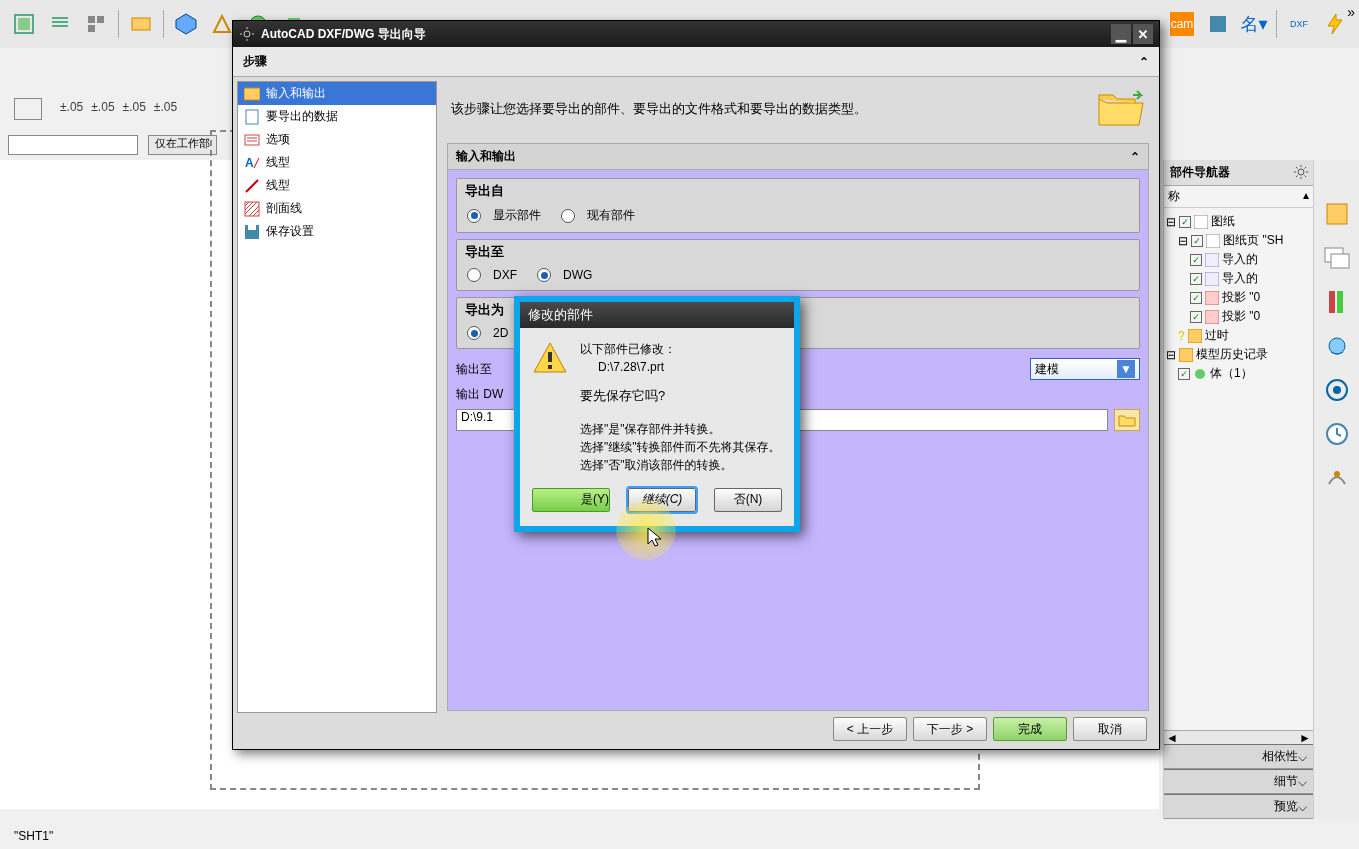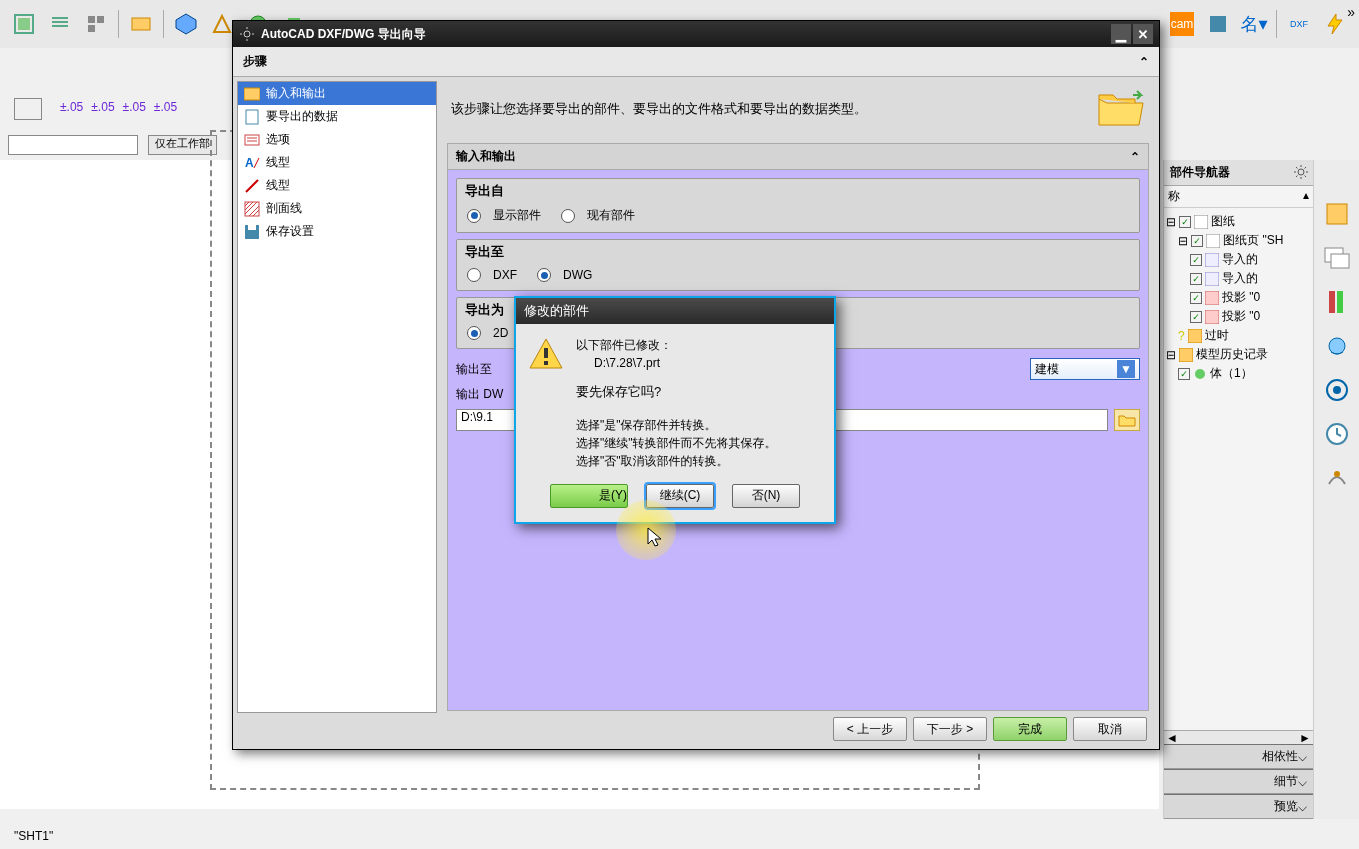--- a/index.html
+++ b/index.html
@@ -8,21 +8,21 @@
 
 .top-toolbar { position: absolute; top: 0; left: 0; right: 0; height: 48px; background: #e8e8e8; display: flex; align-items: center; padding: 0 8px; gap: 4px; }
 .tb-icon { width: 32px; height: 32px; display: flex; align-items: center; justify-content: center; cursor: pointer; }
 .tb-icon svg { width: 24px; height: 24px; }
 .tb-sep { width: 1px; height: 28px; background: #aaa; margin: 0 2px; }
 .top-toolbar .more { position: absolute; right: 4px; top: 4px; }
 
 
 .left-indicators { position: absolute; top: 98px; left: 14px; width: 28px; height: 22px; border: 1px solid #888; }
 .dim-row { position: absolute; top: 100px; left: 60px; display: flex; gap: 8px; font-size: 10px; }
-.dim-row span.pos { color: #6d28d9; }
+.dim-row span.pos { color: #404040; }
 .left-dropdown { position: absolute; top: 135px; left: 8px; width: 130px; height: 20px; border: 1px solid #888; background: #fff; }
 .left-btn { position: absolute; top: 135px; left: 148px; height: 20px; padding: 0 6px; background: #e8e8e8; border: 1px solid #888; font-size: 11px; }
 
 
 .canvas-area { position: absolute; top: 160px; left: 0; right: 200px; bottom: 40px; background: #fff; }
 .dashed-rect { position: absolute; top: 130px; left: 210px; width: 770px; height: 660px; border: 2px dashed #888; }
 .status-text { position: absolute; bottom: 6px; left: 14px; font-size: 12px; }
 
 
 .right-panel { position: absolute; top: 160px; right: 46px; width: 150px; bottom: 30px; background: #f4f4f4; border-left: 1px solid #ccc; display: flex; flex-direction: column; }
@@ -71,30 +71,30 @@
 .out-select { flex: 0 0 110px; height: 22px; border: 1px solid #2a64c0; background: linear-gradient(#fff,#e4eefc); padding: 0 4px; display:flex; align-items:center; justify-content:space-between; margin-left:auto; }
 .out-select-arrow { width:18px; height:18px; background:#4a84d8; display:flex; align-items:center; justify-content:center; color:#fff; }
 .path-input { flex: 1; height: 22px; border: 1px solid #888; background: #fff; padding: 0 4px; }
 .browse-ico { width: 26px; height: 22px; background: #f8e6a8; border: 1px solid #c8a840; display:flex; align-items:center; justify-content:center; cursor:pointer; }
 
 .wizard-footer { position: absolute; bottom: 8px; right: 12px; display: flex; gap: 6px; }
 .wbtn { min-width: 74px; height: 24px; background: linear-gradient(#fdfdfd, #d8d8d8); border: 1px solid #888; border-radius: 2px; cursor: pointer; padding: 0 8px; display:flex; align-items:center; justify-content:center; font-size:12px; }
 .wbtn.green { background: linear-gradient(#c8f0a8, #8fd26a); border-color: #5a9a3a; }
 
 
-.modal { position: absolute; top: 296px; left: 514px; width: 322px; background: #e8e8e8; border: 2px solid #0ea5e9; box-shadow: 4px 4px 12px rgba(0,0,0,0.6); z-index: 50; }
+.modal { position: absolute; top: 296px; left: 514px; width: 286px; background: #e8e8e8; border: 6px solid #0ea5e9; box-shadow: 4px 4px 12px rgba(0,0,0,0.6); z-index: 50; }
 .modal-title { background: linear-gradient(#4a4a4a, #2a2a2a); color: #fff; padding: 4px 8px; font-size: 13px; }
 .modal-body { padding: 12px 12px 4px 12px; }
 .modal-row { display: flex; gap: 12px; margin-bottom: 10px; }
 .warn-ico { width: 36px; height: 36px; flex: none; }
 .modal-text { font-size: 13px; line-height: 1.5; }
 .modal-btns { display: flex; justify-content: center; gap: 18px; padding: 10px 0 14px 0; }
 .mbtn { min-width: 68px; height: 24px; border: 1px solid #666; background: linear-gradient(#fdfdfd,#d4d4d4); cursor: pointer; border-radius: 2px; display:flex; align-items:center; justify-content:center; }
 .mbtn.green { background: linear-gradient(#b8f088,#7acc4a); border-color: #4a9a2a; padding-left: 48px; }
-.mbtn.focus { outline: 2px solid #3aa0ff; }
+.mbtn.focus { outline: 2px solid #3aa0ff; font-style: italic; }
 
 
 .cursor-spot { position: absolute; top: 500px; left: 616px; width: 60px; height: 60px; background: radial-gradient(circle, rgba(255,235,59,0.8), rgba(255,235,59,0)); border-radius: 50%; z-index: 60; pointer-events: none; }
 .cursor-arrow { position: absolute; top: 526px; left: 646px; z-index: 61; pointer-events: none; }
 </style>
 </head>
 <body>
 
 <div class="top-toolbar">
   <div class="tb-icon">

